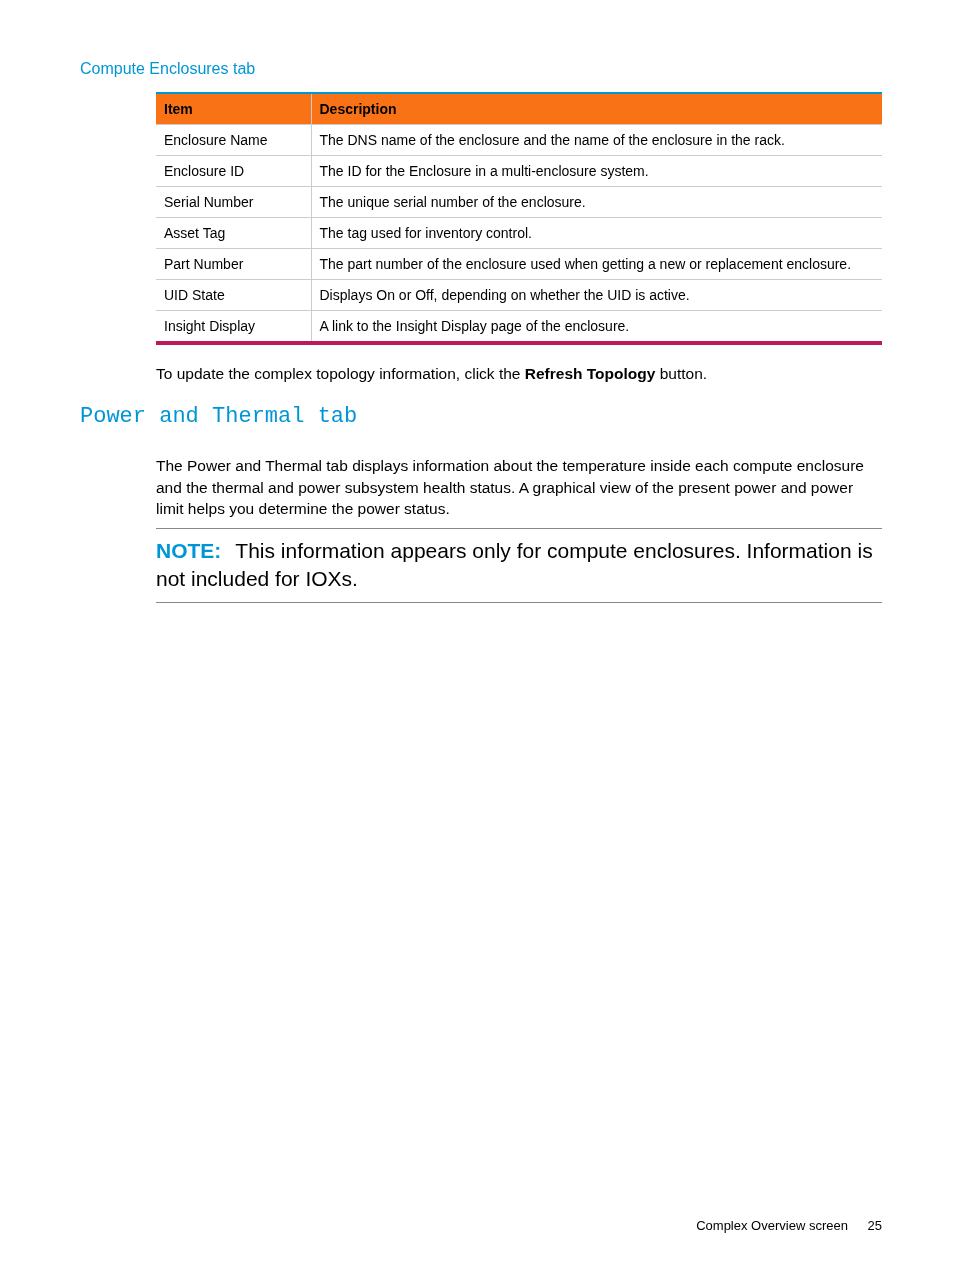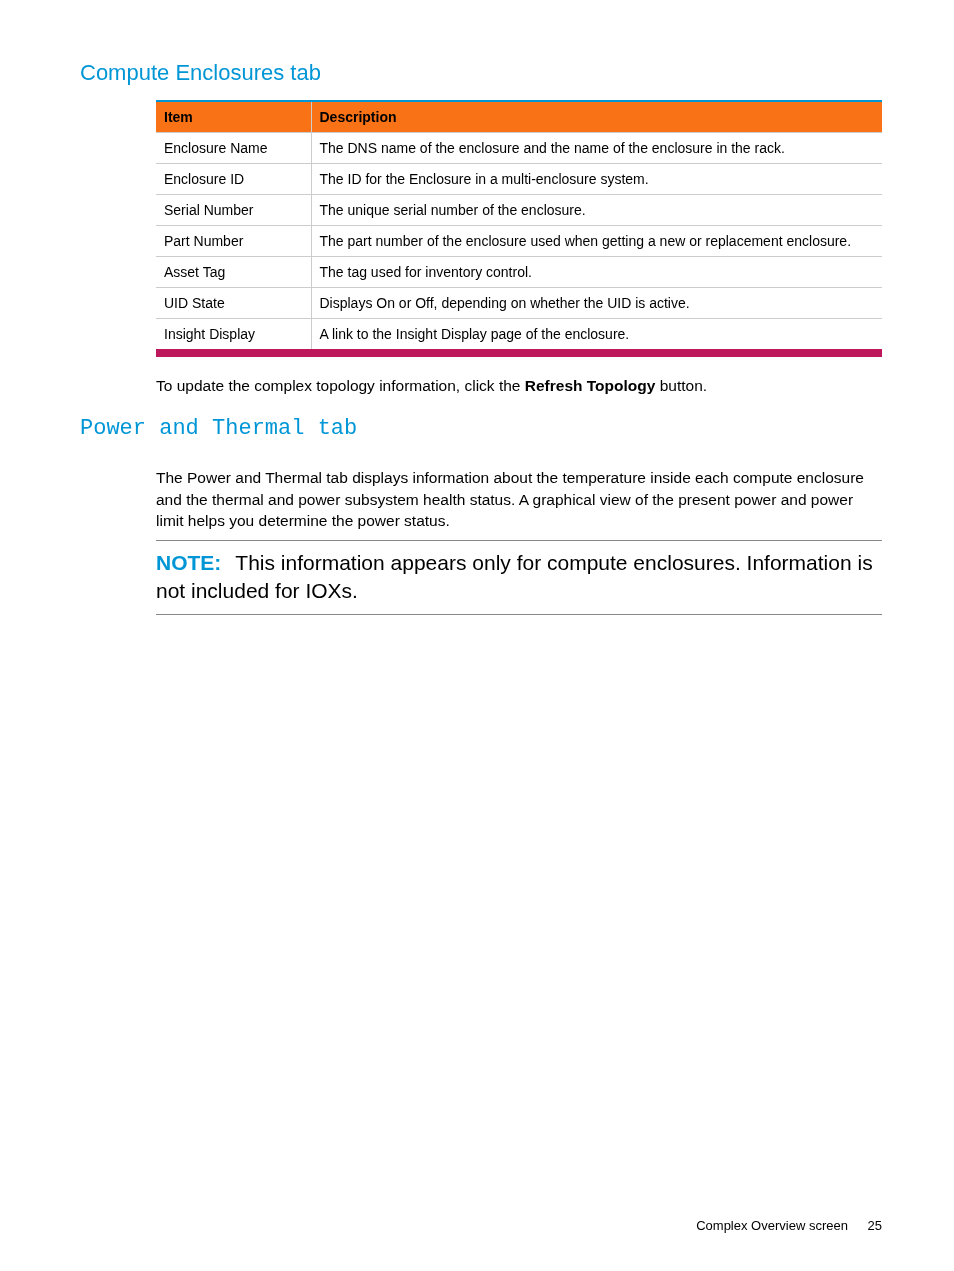--- a/index.html
+++ b/index.html
@@ -13,21 +13,21 @@
       width: 954px;
       height: 1271px;
       position: relative;
       color: #000000;
     }
     .page {
       padding: 60px 72px 40px 80px;
     }
     .heading-1 {
       color: #0096d6;
-      font-size: 22px;
+      font-size: 16px;
       font-weight: 400;
       margin-bottom: 14px;
       margin-left: 0;
     }
     .heading-2 {
       color: #0096d6;
       font-size: 22px;
       font-weight: 400;
       margin-bottom: 26px;
       margin-top: 20px;
@@ -48,21 +48,21 @@
       text-align: left;
       padding: 7px 8px;
       vertical-align: top;
     }
     table.data-table th {
       font-weight: bold;
       border-top: 2px solid #0096d6;
       background: #f97316;
     }
     table.data-table tbody tr:last-child td {
-      border-bottom: 8px solid #be185d;
+      border-bottom: 4px solid #be185d;
     }
     table.data-table td:first-child,
     table.data-table th:first-child {
       width: 155px;
       border-left: none;
     }
     table.data-table th:first-child {
       border-left: none;
     }
     table.data-table td:last-child,
@@ -123,26 +123,26 @@
         </tr>
         <tr>
           <td>Enclosure ID</td>
           <td>The ID for the Enclosure in a multi-enclosure system.</td>
         </tr>
         <tr>
           <td>Serial Number</td>
           <td>The unique serial number of the enclosure.</td>
         </tr>
         <tr>
+          <td>Asset Tag</td>
+          <td>The tag used for inventory control.</td>
+        </tr>
+        <tr>
           <td>Part Number</td>
           <td>The part number of the enclosure used when getting a new or replacement enclosure.</td>
-        </tr>
-        <tr>
-          <td>Asset Tag</td>
-          <td>The tag used for inventory control.</td>
         </tr>
         <tr>
           <td>UID State</td>
           <td>Displays On or Off, depending on whether the UID is active.</td>
         </tr>
         <tr>
           <td>Insight Display</td>
           <td>A link to the Insight Display page of the enclosure.</td>
         </tr>
       </tbody>

